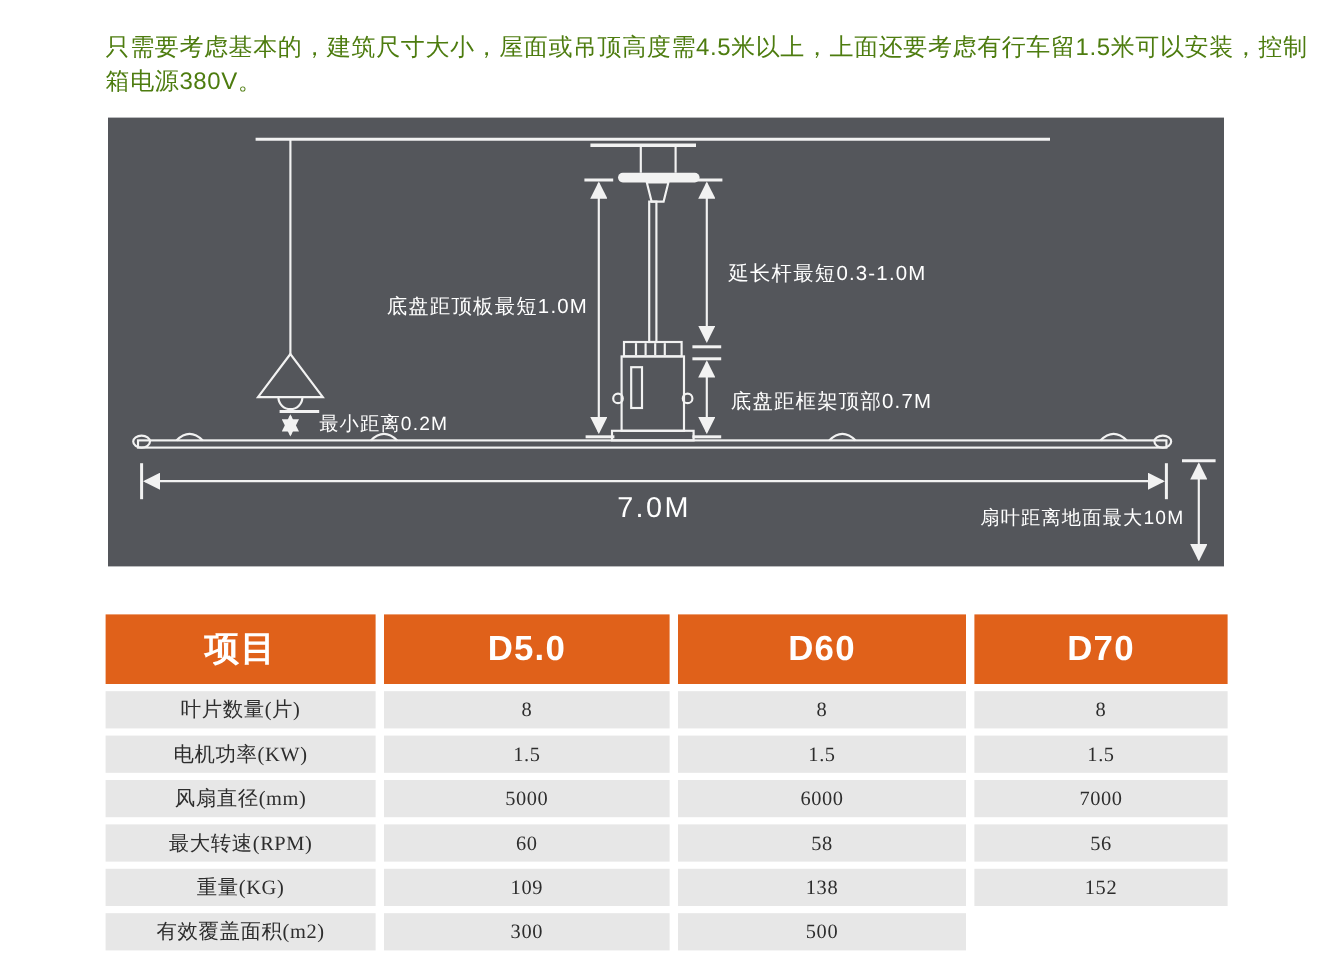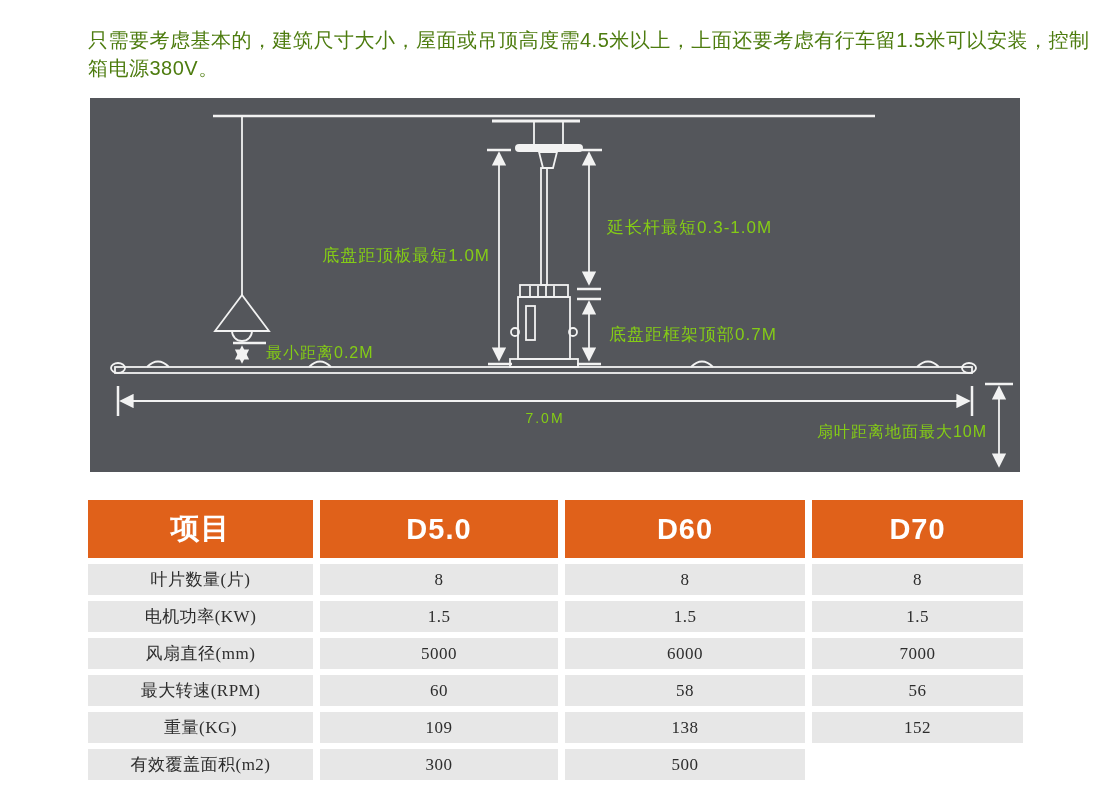--- a/index.html
+++ b/index.html
@@ -8,30 +8,30 @@
   .page { position:relative; width:1110px; height:801px; background:#ffffff; overflow:hidden; }
 
   
   .intro { position:absolute; left:88px; top:26px; width:1004px;
            font-size:20px; line-height:28px; color:#4d7c0f; letter-spacing:0.5px; }
 
   
   .diagram { position:absolute; left:90px; top:98px; width:930px; height:374px;
              background:var(--diagram-bg,#54565b); }
   .diagram svg { position:absolute; left:0; top:0; }
-  .dlabel { position:absolute; color:#84cc16; white-space:nowrap; letter-spacing:1px; }
+  .dlabel { position:absolute; color:#ffffff; white-space:nowrap; letter-spacing:1px; }
   .dl-ceiling   { left:215px; top:146px; width:185px; text-align:right; font-size:17px; }
   .dl-extension { left:517px; top:118px; font-size:17px; }
   .dl-frame     { left:519px; top:225px; font-size:17px; }
   .dl-min       { left:176px; top:245px; font-size:16px; }
-  .dl-span      { left:405px; top:312px; width:100px; text-align:center; font-size:14px; letter-spacing:2px; }
+  .dl-span      { left:405px; top:312px; width:100px; text-align:center; font-size:24px; letter-spacing:2px; }
   .dl-ground    { left:715px; top:324px; width:182px; text-align:right; font-size:16px; }
 
   
-  .spec-table { position:absolute; left:88px; top:500px; width:936px; }
+  .spec-table { position:absolute; left:88px; top:512px; width:936px; }
   .thead, .trow { display:grid; grid-template-columns:225px 238px 240px 211px; column-gap:7px; }
   .th { background:var(--accent,#e0611a); color:#ffffff; height:58px;
         display:flex; align-items:center; justify-content:center;
         font-size:29px; font-weight:bold; letter-spacing:1px; }
   .trow { margin-top:6px;font-family:Liberation Serif, serif; }
   .trow:first-of-type { margin-top:5px; }
   .td { background:#e7e7e7; height:31px; display:flex; align-items:center; justify-content:center;
         font-size:17px; color:#2d2d2d; letter-spacing:0.5px; }
 </style>
 </head>

